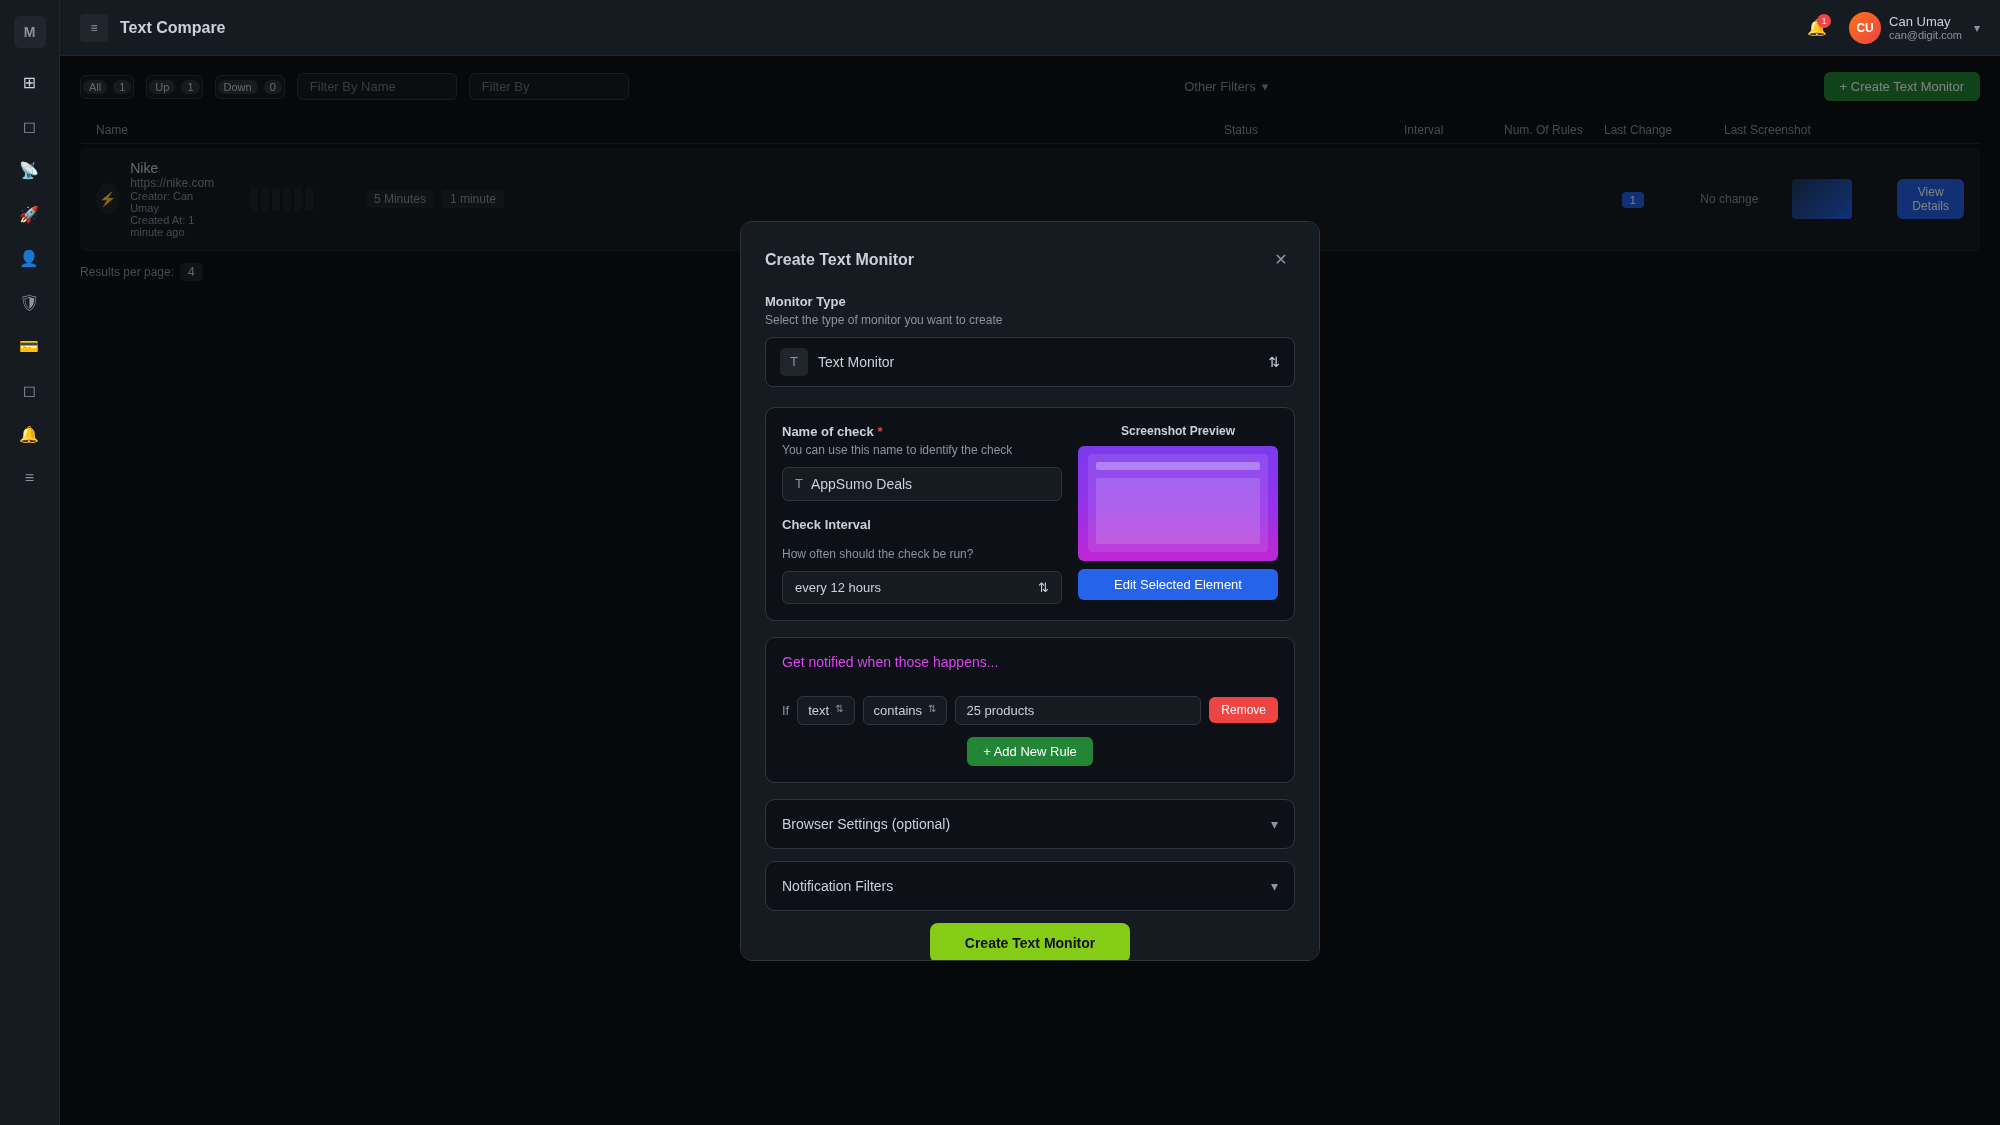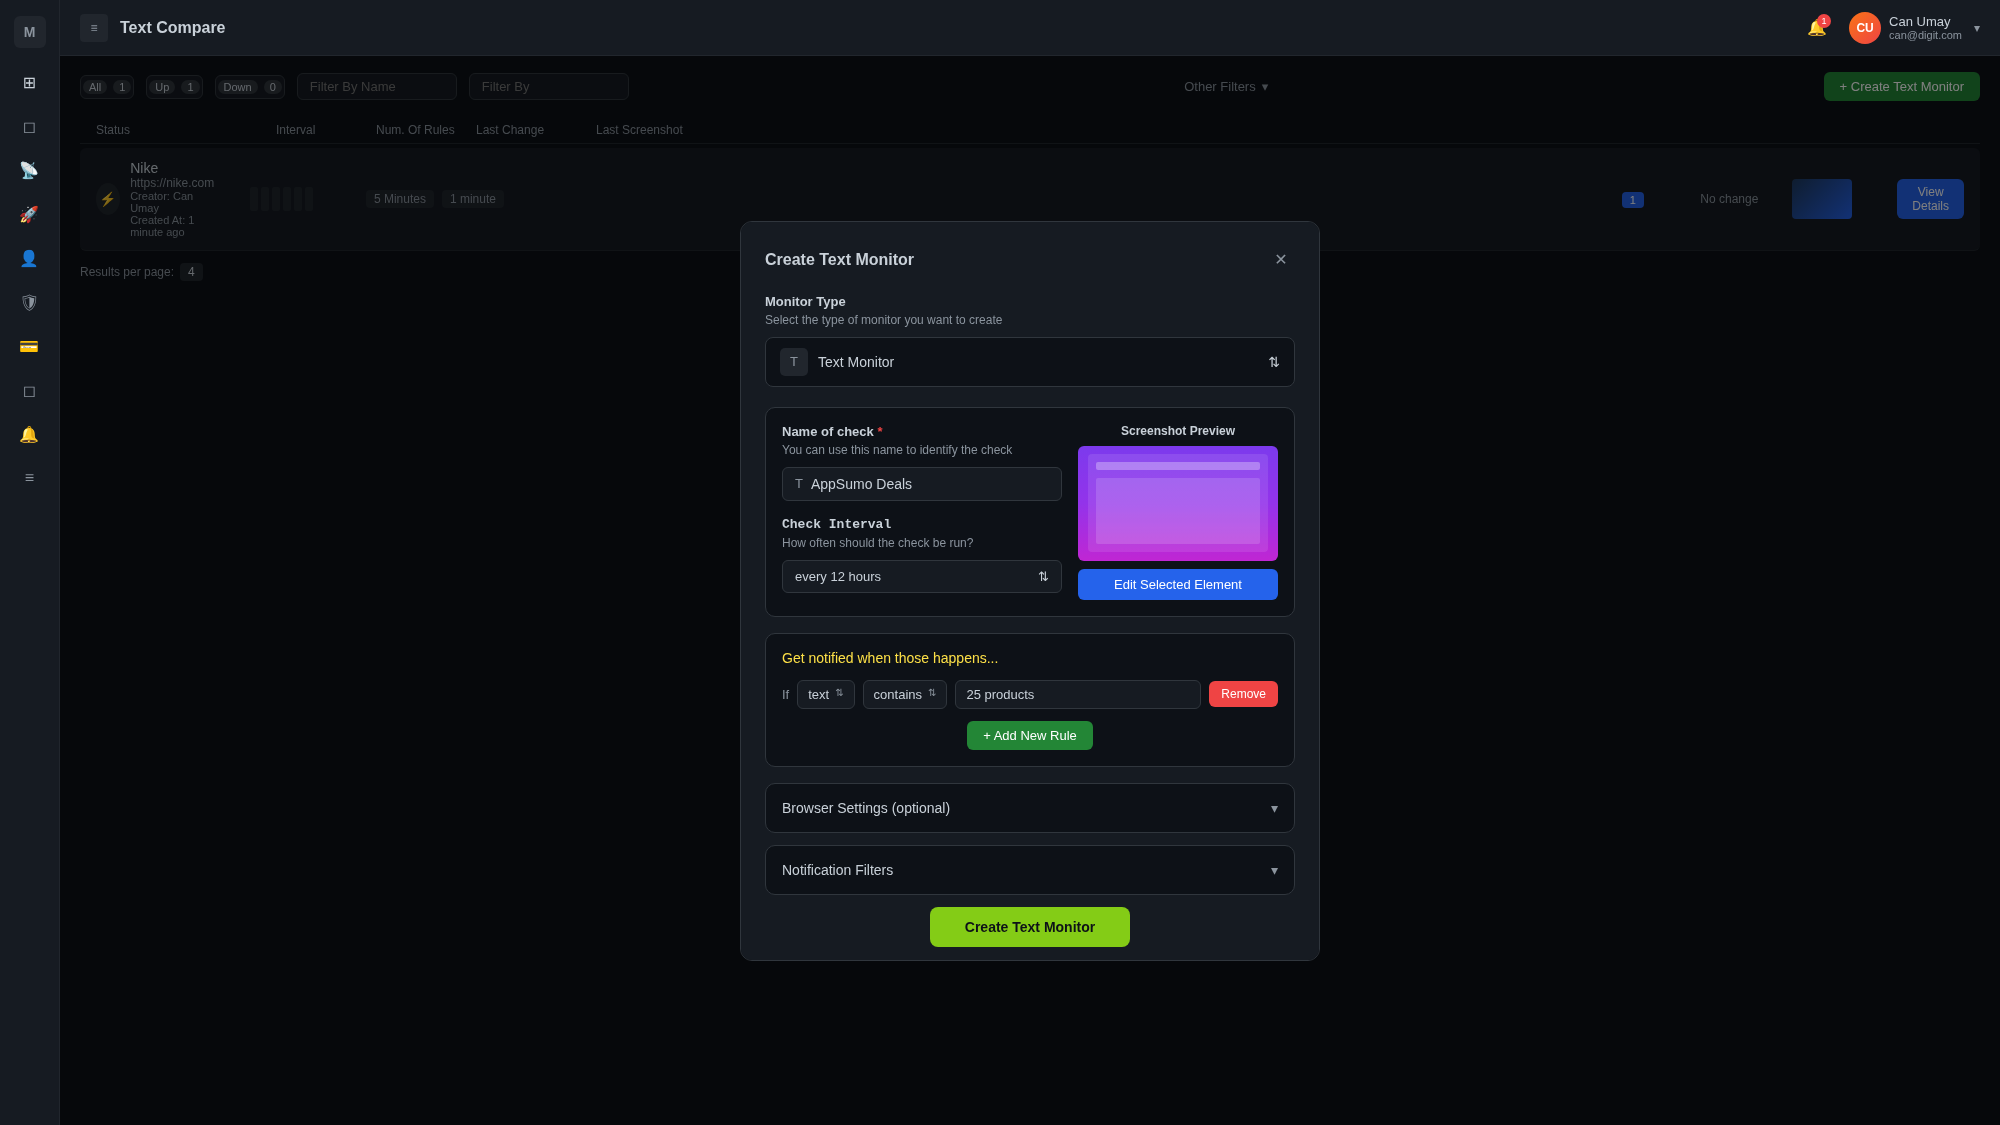--- a/index.html
+++ b/index.html
@@ -332,22 +332,22 @@
 
     
     .notify-section {
       background: #0d1117;
       border: 1px solid #30363d;
       border-radius: 10px;
       padding: 16px;
       margin-bottom: 16px;
     }
     .notify-title {
-      font-size: 14px; font-weight: 500; color: #fde047;
-      margin-bottom: 14px;
+      font-size: 14px; font-weight: 500; color: #d946ef;
+      margin-bottom: 26px;
     }
     .rule-row {
       display: flex; align-items: center; gap: 8px;
       margin-bottom: 12px;
     }
     .rule-label { font-size: 13px; color: #8b949e; }
     .rule-select {
       display: flex; align-items: flex-start;
       background: #161b22;
       border: 1px solid #30363d;
@@ -485,20 +485,21 @@
     <input class="filter-input" type="text" placeholder="Filter By Name" style="">
     <input class="filter-input" type="text" placeholder="Filter By" style="">
     <div class="other-filters">
       <span>Other Filters</span>
       <span>▾</span>
     </div>
     <button class="create-btn">+ Create Text Monitor</button>
   </div>
 
   <div style="display:flex; align-items:center; padding: 6px 16px; margin-bottom:4px; border-bottom:1px solid #21262d;">
+    <span style="font-size:12px;color:#8b949e;flex:2;">Name</span>
     <span style="font-size:12px;color:#8b949e;width:180px;">Status</span>
     <span style="font-size:12px;color:#8b949e;width:100px;">Interval</span>
     <span style="font-size:12px;color:#8b949e;width:100px;">Num. Of Rules</span>
     <span style="font-size:12px;color:#8b949e;width:120px;">Last Change</span>
     <span style="font-size:12px;color:#8b949e;width:140px;">Last Screenshot</span>
     <span style="font-size:12px;color:#8b949e;width:100px;"></span>
   </div>
 
   <div class="table-row-item">
     <div style="flex:2; display:flex; align-items:center; gap:10px;">
@@ -568,21 +569,21 @@
         <div class="section-label">
           <span>Name of check</span>
           <span style="color:#ef4444;">*</span>
         </div>
         <div class="section-sublabel">You can use this name to identify the check</div>
         <div class="name-input-wrapper">
           <span class="name-input-icon">T</span>
           <input type="text" style="background: none; border: none; outline: none; color: rgb(201, 209, 217); font-size: 14px;" placeholder="AppSumo Deals" value="AppSumo Deals">
         </div>
 
-        <div class="section-label" style="margin-bottom:4px;font-family:Liberation Mono, monospace;">Check Interval</div>
+        <div class="section-label" style="margin-bottom:15px;">Check Interval</div>
         <div class="section-sublabel">How often should the check be run?</div>
         <div class="interval-select">
           <span>every 12 hours</span>
           <span>⇅</span>
         </div>
       </div>
 
       <div class="check-right">
         <div class="screenshot-label">Screenshot Preview</div>
         <div class="screenshot-preview">

